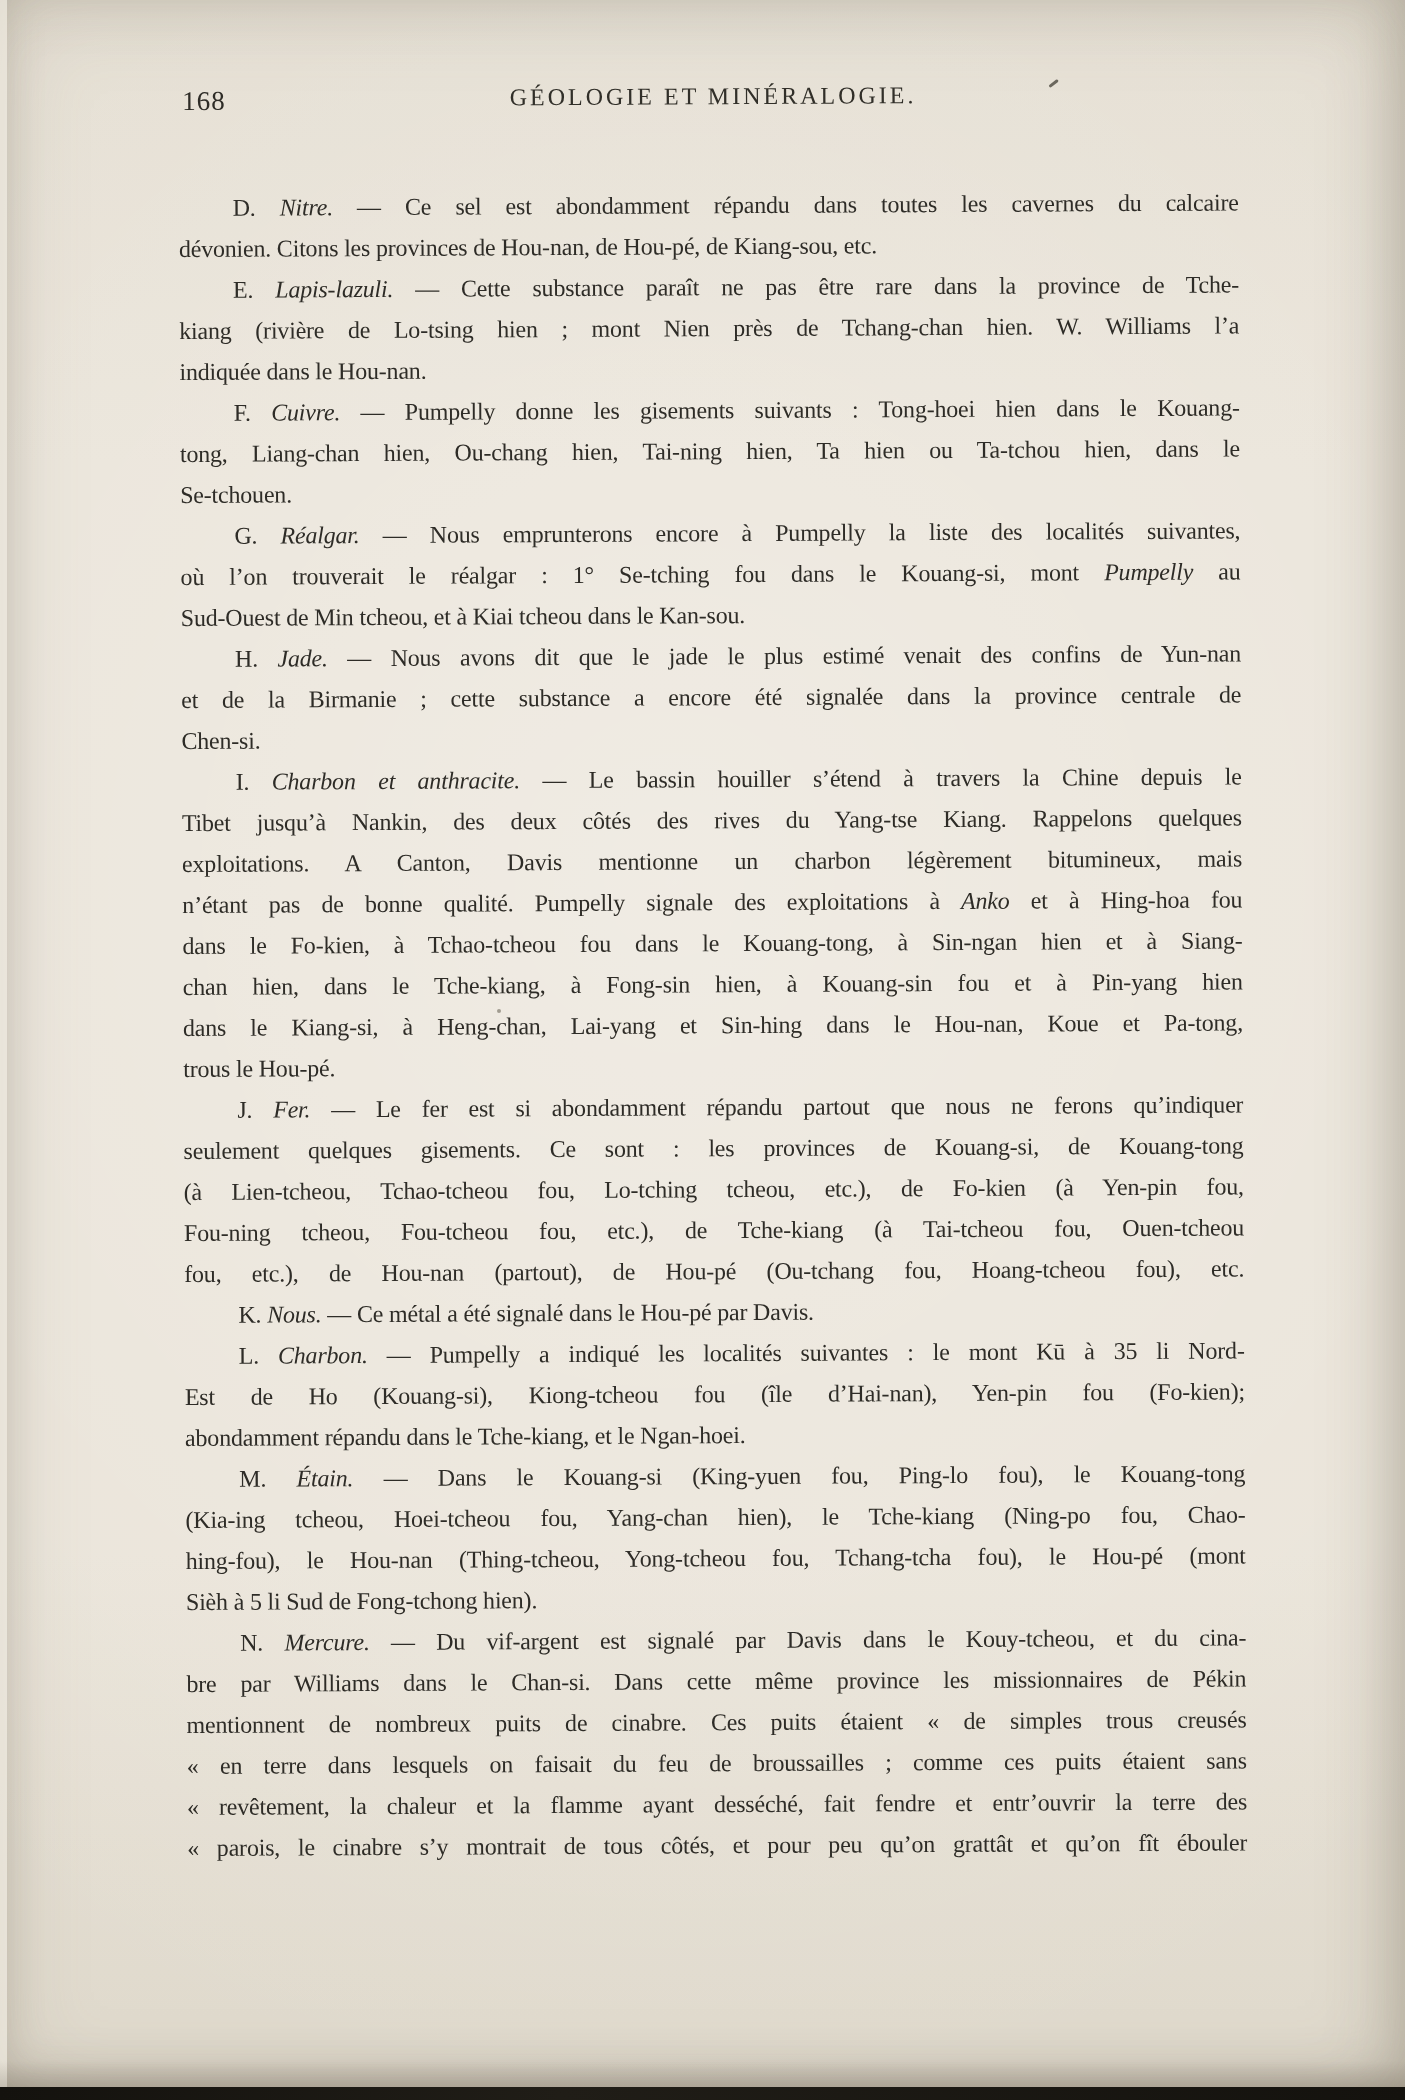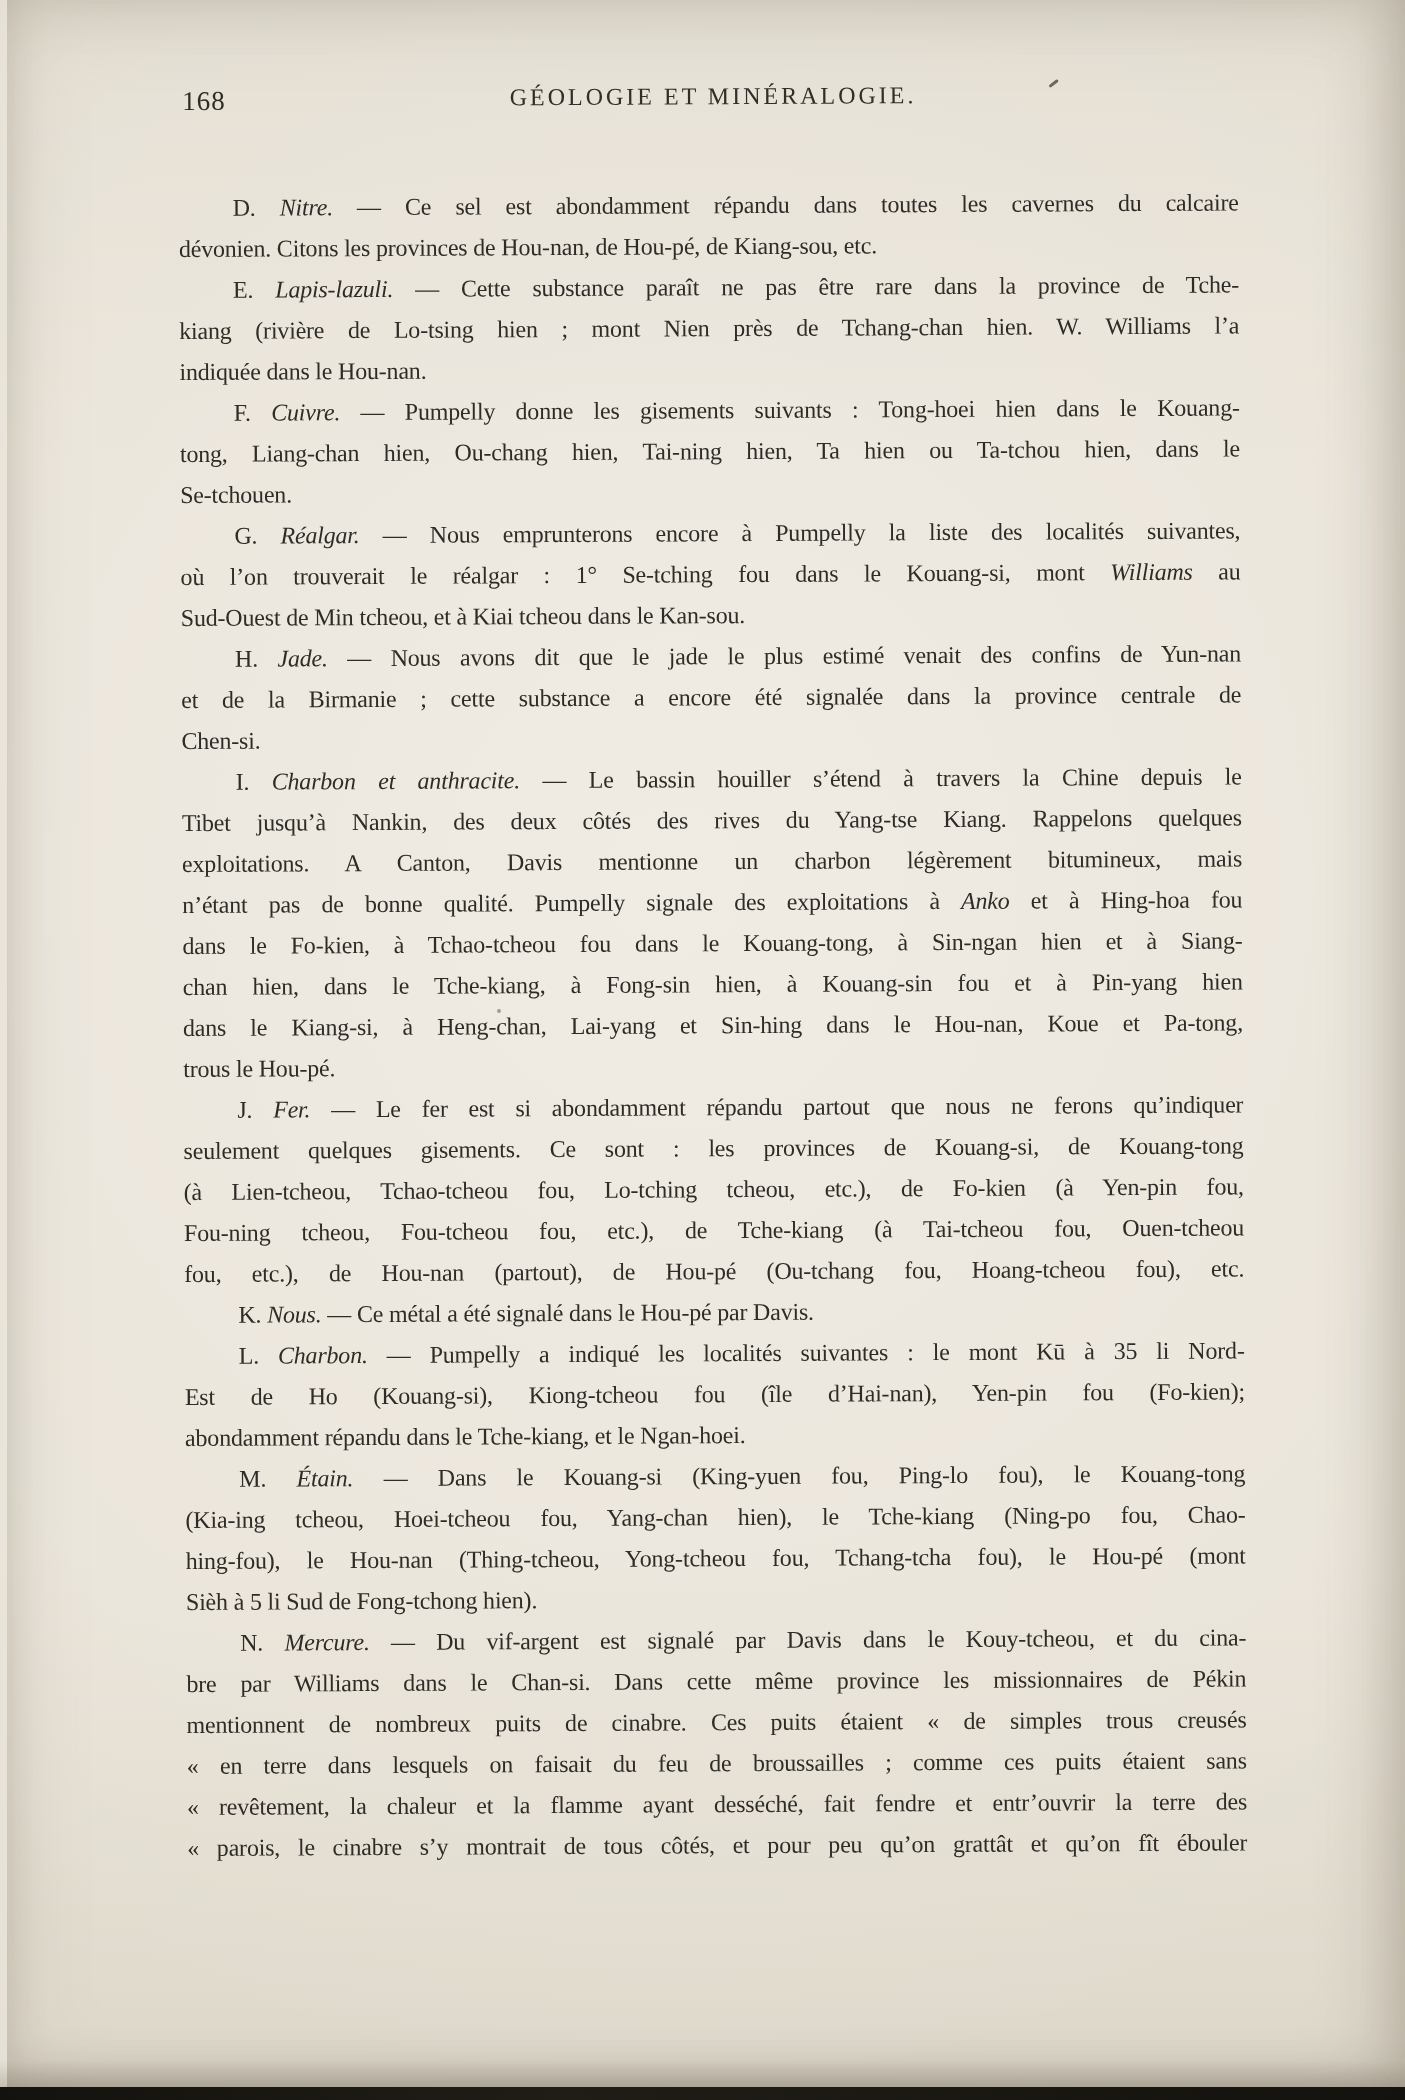--- a/index.html
+++ b/index.html
@@ -97,21 +97,21 @@
           <div class="line"><span>kiang (rivière de Lo-tsing hien ; mont Nien près de Tchang-chan hien. W. Williams l’a</span></div>
           <div class="line last"><span>indiquée dans le Hou-nan.</span></div>
         </div>
         <div class="para">
           <div class="line first"><span>F. </span><span class="it">Cuivre.</span><span> — Pumpelly donne les gisements suivants : Tong-hoei hien dans le Kouang-</span></div>
           <div class="line"><span>tong, Liang-chan hien, Ou-chang hien, Tai-ning hien, Ta hien ou Ta-tchou hien, dans le</span></div>
           <div class="line last"><span>Se-tchouen.</span></div>
         </div>
         <div class="para">
           <div class="line first"><span>G. </span><span class="it">Réalgar.</span><span> — Nous emprunterons encore à Pumpelly la liste des localités suivantes,</span></div>
-          <div class="line"><span>où l’on trouverait le réalgar : 1° Se-tching fou dans le Kouang-si, mont </span><span class="it">Williams</span><span> au</span></div>
+          <div class="line"><span>où l’on trouverait le réalgar : 1° Se-tching fou dans le Kouang-si, mont </span><span class="it">Pumpelly</span><span> au</span></div>
           <div class="line last"><span>Sud-Ouest de Min tcheou, et à Kiai tcheou dans le Kan-sou.</span></div>
         </div>
         <div class="para">
           <div class="line first"><span>H. </span><span class="it">Jade.</span><span> — Nous avons dit que le jade le plus estimé venait des confins de Yun-nan</span></div>
           <div class="line"><span>et de la Birmanie ; cette substance a encore été signalée dans la province centrale de</span></div>
           <div class="line last"><span>Chen-si.</span></div>
         </div>
         <div class="para">
           <div class="line first"><span>I. </span><span class="it">Charbon et anthracite.</span><span> — Le bassin houiller s’étend à travers la Chine depuis le</span></div>
           <div class="line"><span>Tibet jusqu’à Nankin, des deux côtés des rives du Yang-tse Kiang. Rappelons quelques</span></div>

